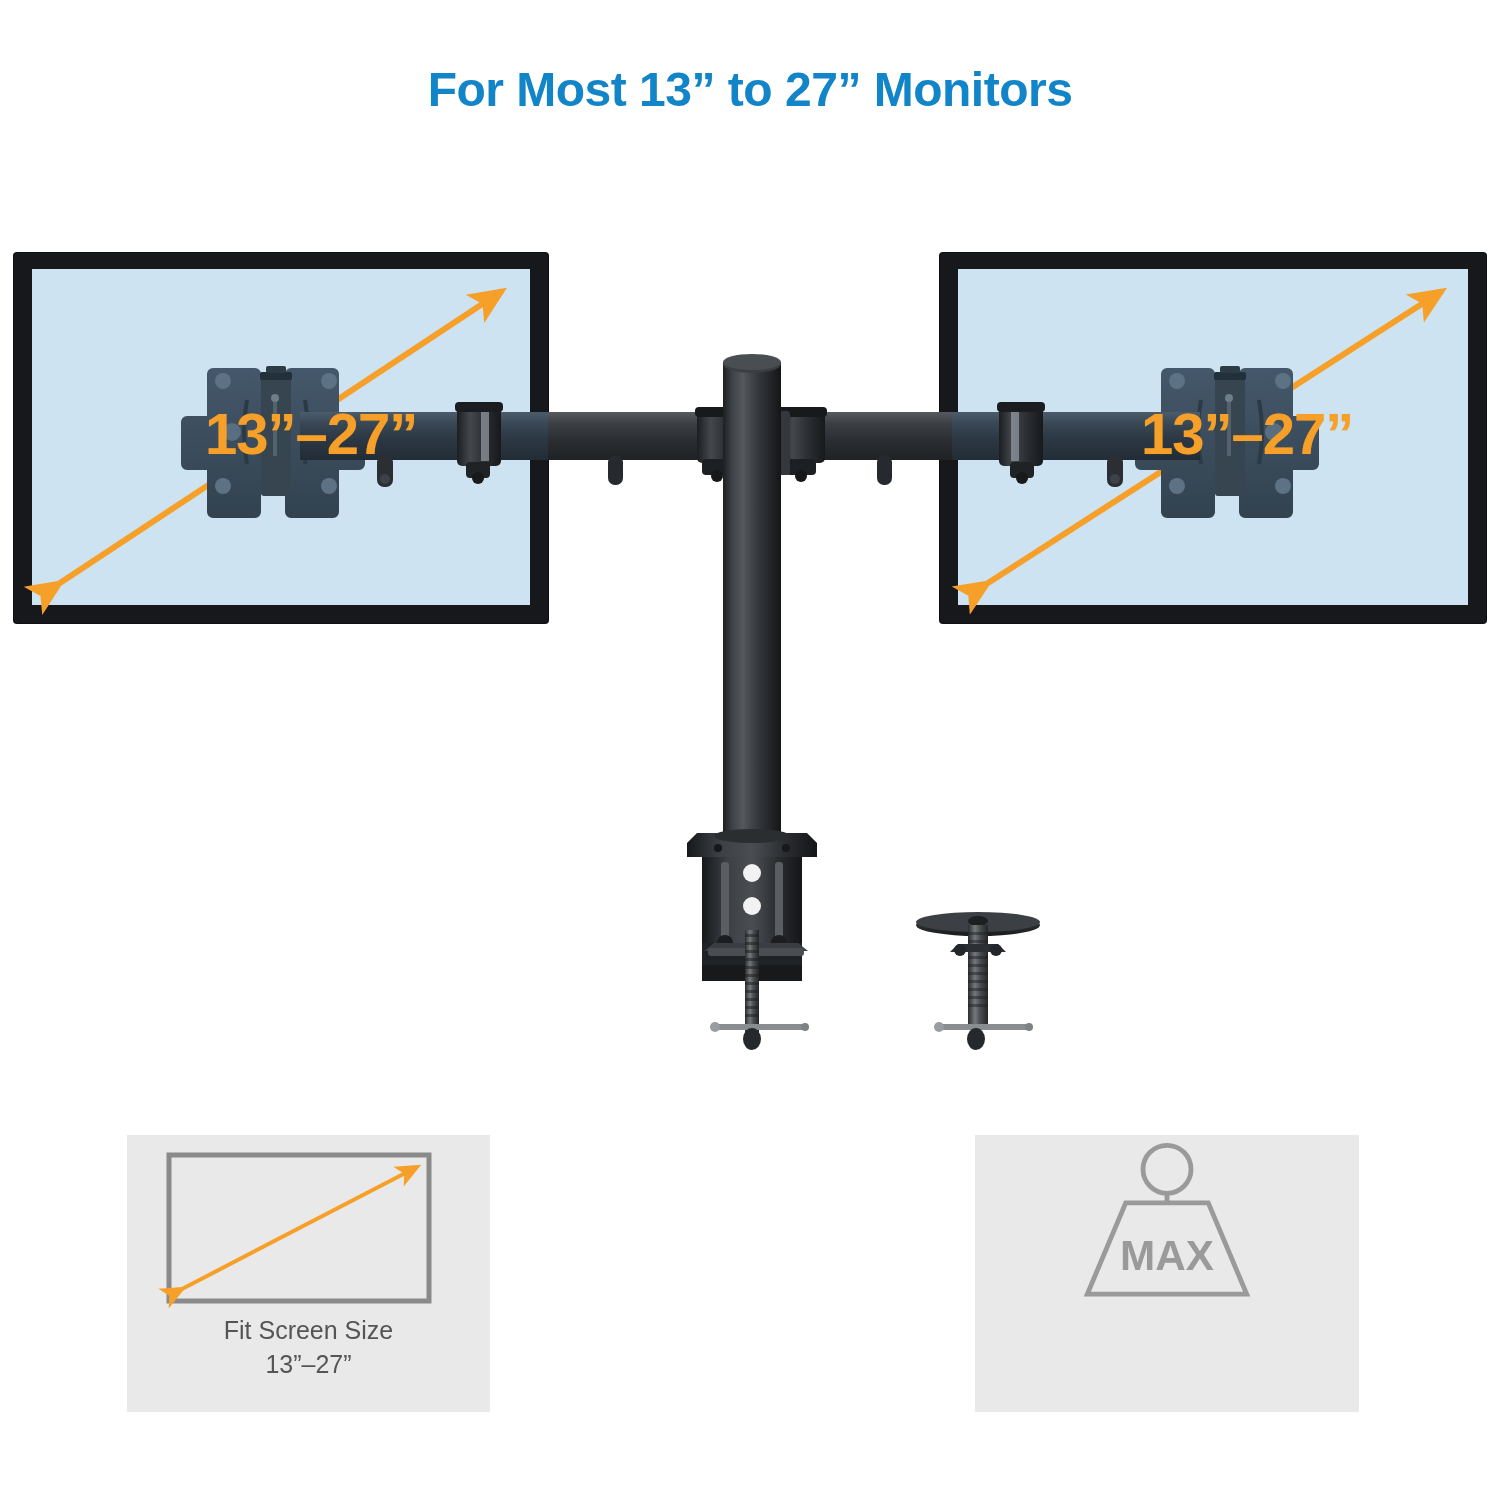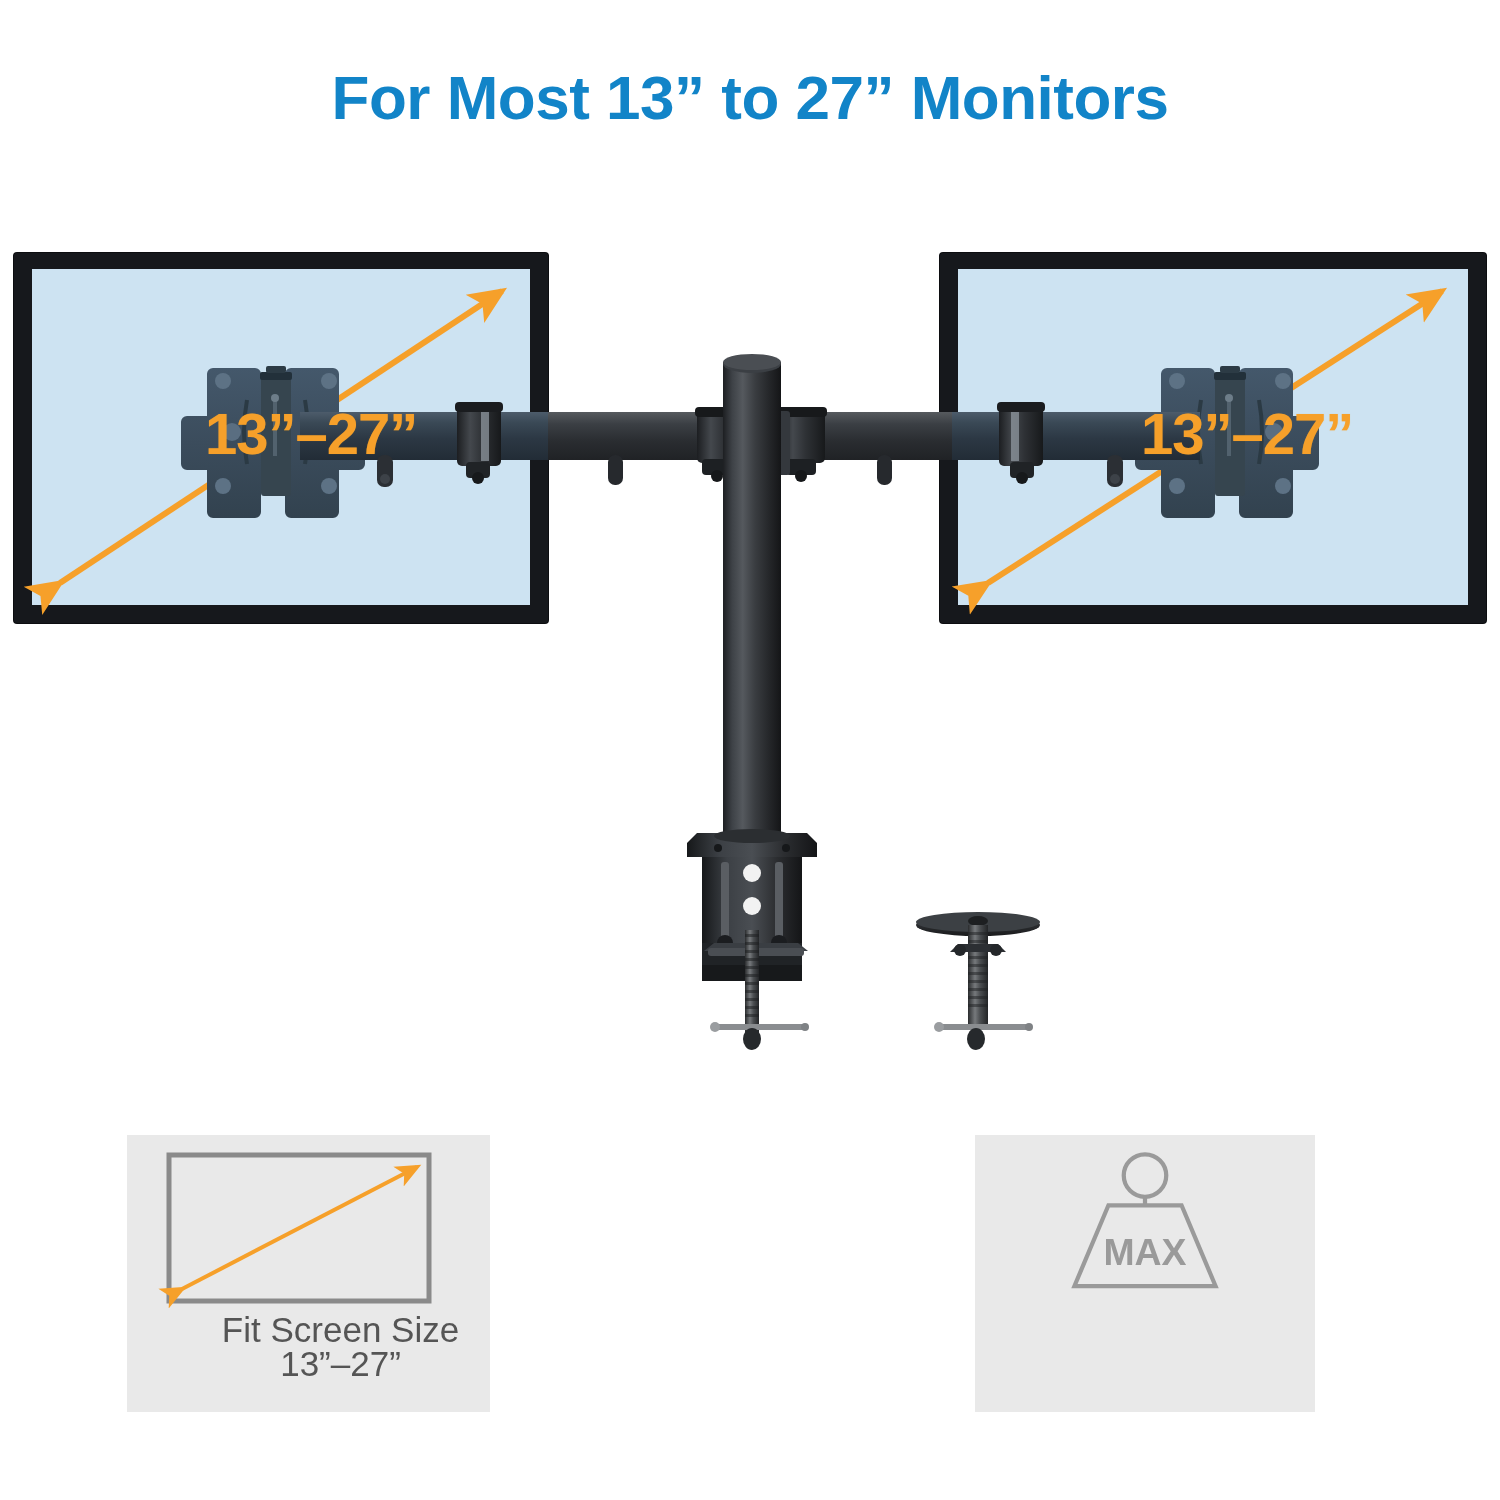--- a/index.html
+++ b/index.html
@@ -3,21 +3,21 @@
 <meta charset="utf-8">
 <style>
   html,body{margin:0;padding:0;background:#ffffff;}
   body{width:1500px;height:1500px;overflow:hidden;
        font-family:"Liberation Sans","DejaVu Sans",sans-serif;}
   .stage{position:relative;width:1500px;height:1500px;background:#fff;}
 
   
   .title{
     position:absolute;left:0;top:62px;width:1500px;text-align:center;
-    font-size:62px;font-weight:700;color:#1284c8;letter-spacing:-0.5px;
+    font-size:48px;font-weight:700;color:#1284c8;letter-spacing:-0.5px;
     white-space:nowrap;
   }
 
   
   .monitor{position:absolute;background:#16181c;border-radius:3px;
            box-shadow:0 0 0 1px #0c0d10;}
   .screen{position:absolute;background:#cde3f2;}
   #monitor-left{left:14px;top:253px;width:534px;height:370px;}
   #monitor-left .screen{left:18px;top:16px;width:498px;height:336px;}
   #monitor-right{left:940px;top:253px;width:546px;height:370px;}
@@ -38,26 +38,26 @@
 
   
   #mount-svg{position:absolute;left:0;top:0;width:1500px;height:1500px;}
 
   
   .feature-box{
     position:absolute;top:1135px;height:277px;background:#e9e9e9;
   }
   #feature-box-1{left:127px;width:363px;}
   #feature-box-2{left:553px;width:363px;}
-  #feature-box-3{left:975px;width:340px;}
+  #feature-box-3{left:975px;width:384px;}
 
   .feature-art{position:absolute;left:0;top:0;width:100%;height:178px;}
   .feature-caption{
     position:absolute;left:0;top:178px;width:100%;text-align:center;
-    color:#555555;font-size:35px;line-height:34px;font-weight:400;padding-left:32px;
+    color:#555555;font-size:25px;line-height:34px;font-weight:400;
   }
   .feature-caption .l2{display:block;}
 
   .vesa-word{
     font-size:44px;fill:#4d4d4d;font-weight:400;
     font-family:"Liberation Sans","DejaVu Sans",sans-serif;
   }
   .max-word{
     font-size:44px;fill:#9a9a9a;font-weight:700;
     font-family:"Liberation Sans","DejaVu Sans",sans-serif;

